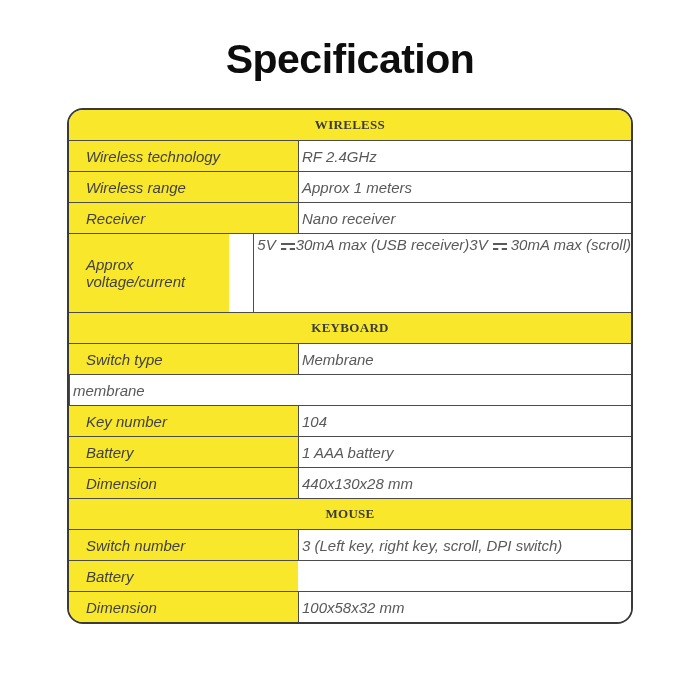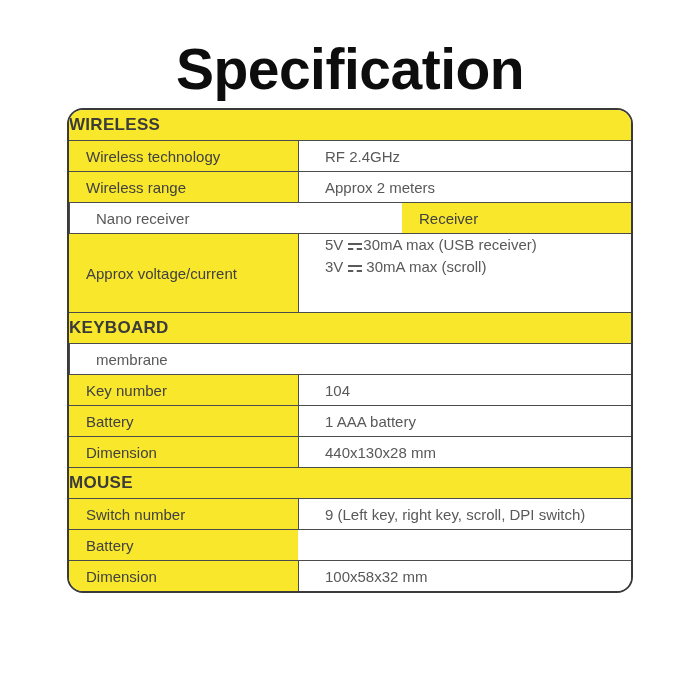--- a/index.html
+++ b/index.html
@@ -6,58 +6,60 @@
   body {
     width:700px; height:700px;
     background:#ffffff;
     font-family:"Liberation Sans", sans-serif;
     position:relative;
     overflow:hidden;
   }
   .page-title {
     position:absolute; top:36px; left:0; width:700px;
     text-align:center;
-    font-size:57px; font-weight:bold; letter-spacing:-0.5px;
+    font-size:41px; font-weight:bold; letter-spacing:-0.5px;
     color:var(--title_text, #0d0d0d);
   }
   .spec-table {
     position:absolute; left:67px; top:108px; width:566px;
     box-sizing:border-box;
     border:2.5px solid var(--border_dark, #3a3a3a);
     border-radius:16px;
     overflow:hidden;
     background:#ffffff;
   }
   .spec-table > div + div { border-top:1.5px solid var(--grid_line, #4c4c4c); }
   .section-row {
     height:30px; line-height:30px;
     background:var(--yellow, #f8e72b);
-    text-align:left;
-    font-weight:bold; font-size:17px; letter-spacing:0.3px;
+    text-align:center;
+    font-weight:bold; font-size:13px; letter-spacing:0.3px;
     color:var(--header_text, #3b3b3a);
+    font-family:Liberation Serif, serif;
   }
   .row { display:flex; height:30px; }
   .row.tall { height:78px; }
-  .cell { display:flex; align-items:center; font-size:15px; }
+  .cell { display:flex; align-items:center; font-size:15px;font-style:italic; }
   .cell.label {
     width:229px; box-sizing:border-box;
     background:var(--yellow, #f8e72b);
     padding-left:17px;
     color:var(--label_text, #414141);
   }
   .cell.value {
     flex:1;
     border-left:1.5px solid var(--grid_line, #4c4c4c);
-    padding-left:26px;
+    padding-left:3px;
     color:var(--value_text, #595959);
     background:#ffffff;
   }
   .cell.value.multi {
-    flex-direction:column; align-items:flex-start; justify-content:flex-start;
+    flex-direction:row; align-items:flex-start; justify-content:space-between;
     line-height:21.5px;
+    margin-left:24px;
   }
   .vline { white-space:nowrap; }
   .dc-symbol {
     display:inline-block; width:14px; height:8px;
     margin:0 4px 0 5px; position:relative;
   }
   .dc-symbol::before {
     content:""; position:absolute; left:0; top:1px; width:100%;
     border-top:2px solid #5a5a5a;
   }
@@ -76,38 +78,42 @@
 
   <div class="section-row">WIRELESS</div>
 
   <div class="row">
     <div class="cell label">Wireless technology</div>
     <div class="cell value">RF 2.4GHz</div>
   </div>
 
   <div class="row">
     <div class="cell label">Wireless range</div>
-    <div class="cell value">Approx 2 meters</div>
+    <div class="cell value">Approx 1 meters</div>
   </div>
 
   <div class="row">
+    <div class="cell label">Receiver</div>
     <div class="cell value">Nano receiver</div>
-    <div class="cell label">Receiver</div>
   </div>
 
   <div class="row tall">
     <div class="cell label">Approx voltage/current</div>
     <div class="cell value multi">
       <div class="vline l0"><span>5V</span><span class="dc-symbol"></span><span>30mA max (USB receiver)</span></div>
       <div class="vline l1"><span>3V</span><span class="dc-symbol"></span><span>30mA max (scroll)</span></div>
     </div>
   </div>
 
   <div class="section-row">KEYBOARD</div>
 
+  <div class="row">
+    <div class="cell label">Switch type</div>
+    <div class="cell value">Membrane</div>
+  </div>
 
   <div class="row">
     <div class="cell value">membrane</div>
   </div>
 
   <div class="row">
     <div class="cell label">Key number</div>
     <div class="cell value">104</div>
   </div>
 
@@ -119,21 +125,21 @@
   <div class="row">
     <div class="cell label">Dimension</div>
     <div class="cell value">440x130x28 mm</div>
   </div>
 
   <div class="section-row">MOUSE</div>
 
 
   <div class="row">
     <div class="cell label">Switch number</div>
-    <div class="cell value">9 (Left key, right key, scroll, DPI switch)</div>
+    <div class="cell value">3 (Left key, right key, scroll, DPI switch)</div>
   </div>
 
   <div class="row">
     <div class="cell label">Battery</div>
   </div>
 
   <div class="row">
     <div class="cell label">Dimension</div>
     <div class="cell value">100x58x32 mm</div>
   </div>

